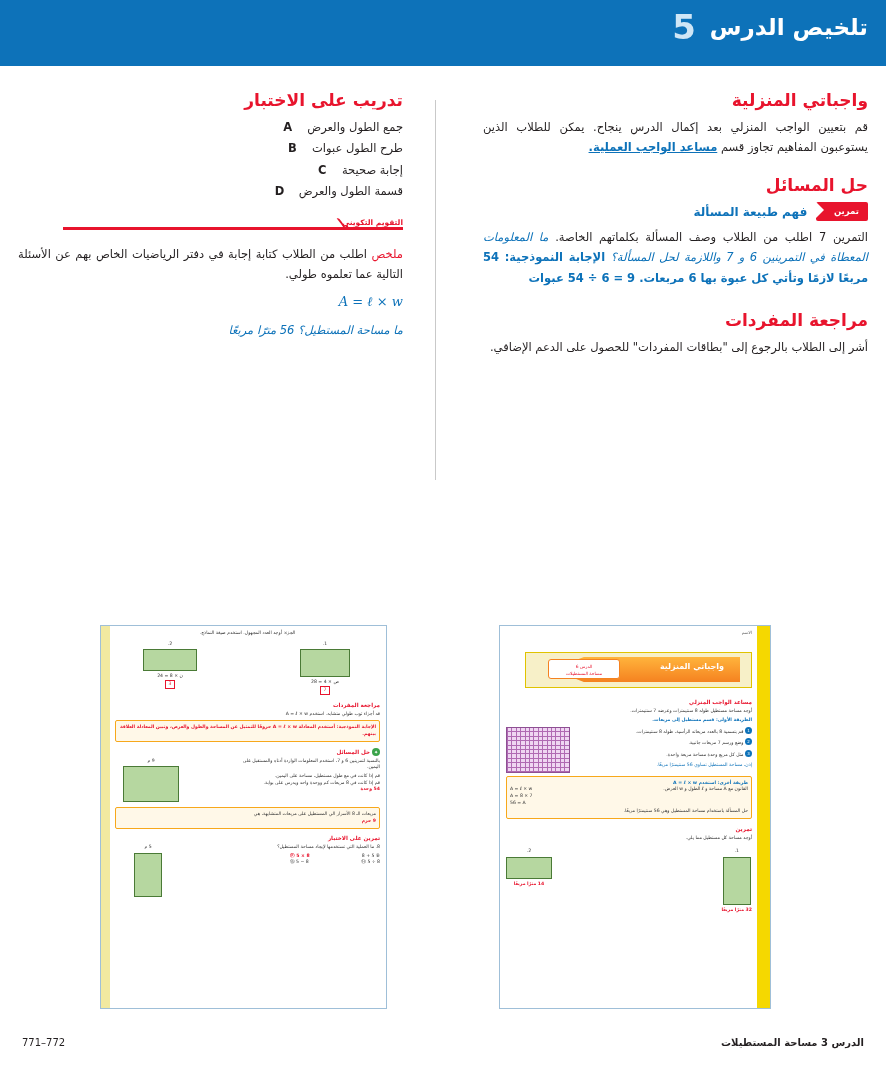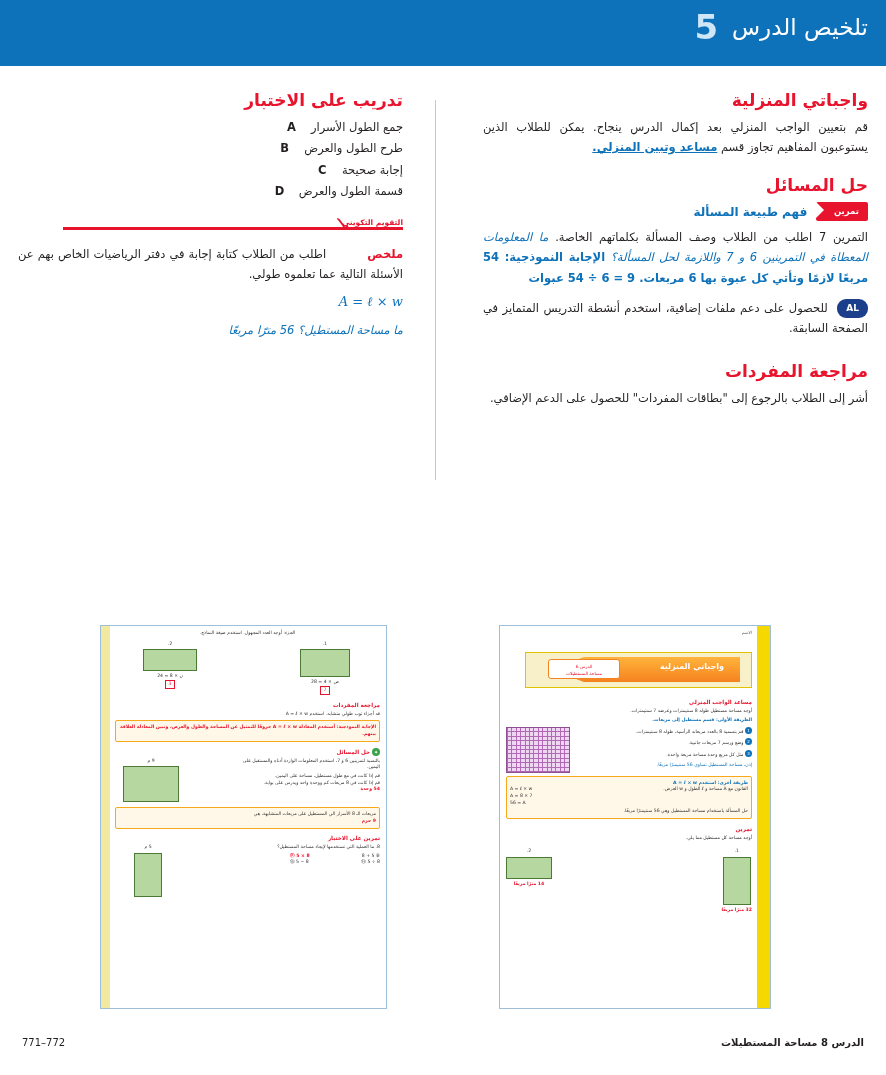--- a/index.html
+++ b/index.html
@@ -29,21 +29,21 @@
   .header-inner {
     position: absolute;
     right: 18px;
     top: 10px;
     display: flex;
     align-items: center;
     gap: 14px;
   }
   .header-title {
     font-size: 23px;
-    font-weight: normal;
+    font-weight: bold;
     letter-spacing: 0.5px;
   }
   .header-num {
     font-size: 34px;
     font-weight: bold;
     color: #cfe6f6;
     line-height: 1;
   }
   
   .body-cols {
@@ -82,21 +82,21 @@
   }
   p.body {
     font-size: 11.5px;
     line-height: 1.75;
     margin: 0 0 10px 0;
     text-align: justify;
   }
   .bold-blue { color: #0d72b9; font-weight: bold; }
   .bold-blue-u { color: #0d72b9; font-weight: bold; text-decoration: underline; }
   .blue-italic { color: #0d72b9; font-style: italic; }
-  .red-bold { color: #e8142d; font-weight: bold; margin-left: 37px; }
+  .red-bold { color: #e8142d; font-weight: normal; }
 
   
   .flag-badge {
     display: inline-block;
     background: #e8142d;
     color: #ffffff;
     font-size: 8.5px;
     font-weight: bold;
     padding: 2px 9px 2px 18px;
     border-radius: 2px;
@@ -355,52 +355,48 @@
   </div>
 </div>
 
 <div class="body-cols">
   <div class="col-divider"></div>
 
   <div class="col col-right">
 
     <h2 class="sec-title">واجباتي المنزلية</h2>
     <p class="body">
-      <span>قم بتعيين الواجب المنزلي بعد إكمال الدرس ينجاح. يمكن للطلاب الذين يستوعبون المفاهيم تجاوز قسم </span><span class="bold-blue-u">مساعد وتبين المنزلي.</span>
+      <span>قم بتعيين الواجب المنزلي بعد إكمال الدرس ينجاح. يمكن للطلاب الذين يستوعبون المفاهيم تجاوز قسم </span><span class="bold-blue-u">مساعد الواجب العملية.</span>
     </p>
 
     <h2 class="sec-title" style="margin-top:18px">حل المسائل</h2>
     <p class="body" style="margin-bottom:4px">
       <span class="flag-badge">تمرين</span>
       <span class="inline-head">فهم طبيعة المسألة</span>
     </p>
     <p class="body">
       <span>التمرين 7 اطلب من الطلاب وصف المسألة بكلماتهم الخاصة. </span><span class="blue-italic">ما المعلومات المعطاة في التمرينين 6 و 7 واللازمة لحل المسألة؟</span><span class="bold-blue"> الإجابة النموذجية: 54 مربعًا لازمًا وتأتي كل عبوة بها 6 مربعات. 9 = 6 ÷ 54 عبوات</span>
     </p>
 
-    <p class="body">
-      <span class="al-badge">AL</span>
-      <span>للحصول على دعم ملفات إضافية، استخدم أنشطة التدريس المتمايز في الصفحة السابقة.</span>
-    </p>
 
     <h2 class="sec-title" style="margin-top:22px">مراجعة المفردات</h2>
     <p class="body">أشر إلى الطلاب بالرجوع إلى "بطاقات المفردات" للحصول على الدعم الإضافي.</p>
   </div>
 
   <div class="col col-left">
     <h2 class="sec-title">تدريب على الاختبار</h2>
 
     <ul class="choices">
       <li>
         <span class="lbl">A</span>
-        <span>جمع الطول الأسرار</span>
+        <span>جمع الطول والعرض</span>
       </li>
       <li>
         <span class="lbl">B</span>
-        <span>طرح الطول والعرض</span>
+        <span>طرح الطول عبوات</span>
       </li>
       <li>
         <span class="lbl">C</span>
         <span>إجابة صحيحة</span>
       </li>
       <li>
         <span class="lbl">D</span>
         <span>قسمة الطول والعرض</span>
       </li>
     </ul>
@@ -551,15 +547,15 @@
           <div>5 م</div>
           <div class="rect-green" style="width:26px;height:42px;margin:2px auto;"></div>
         </div>
       </div>
     </div>
   </div>
 
 </div>
 
 <div class="footer">
-  <div class="footer-right">الدرس 8 مساحة المستطيلات</div>
+  <div class="footer-right">الدرس 3 مساحة المستطيلات</div>
   <div class="footer-left">771–772</div>
 </div>
 
 </body></html>

